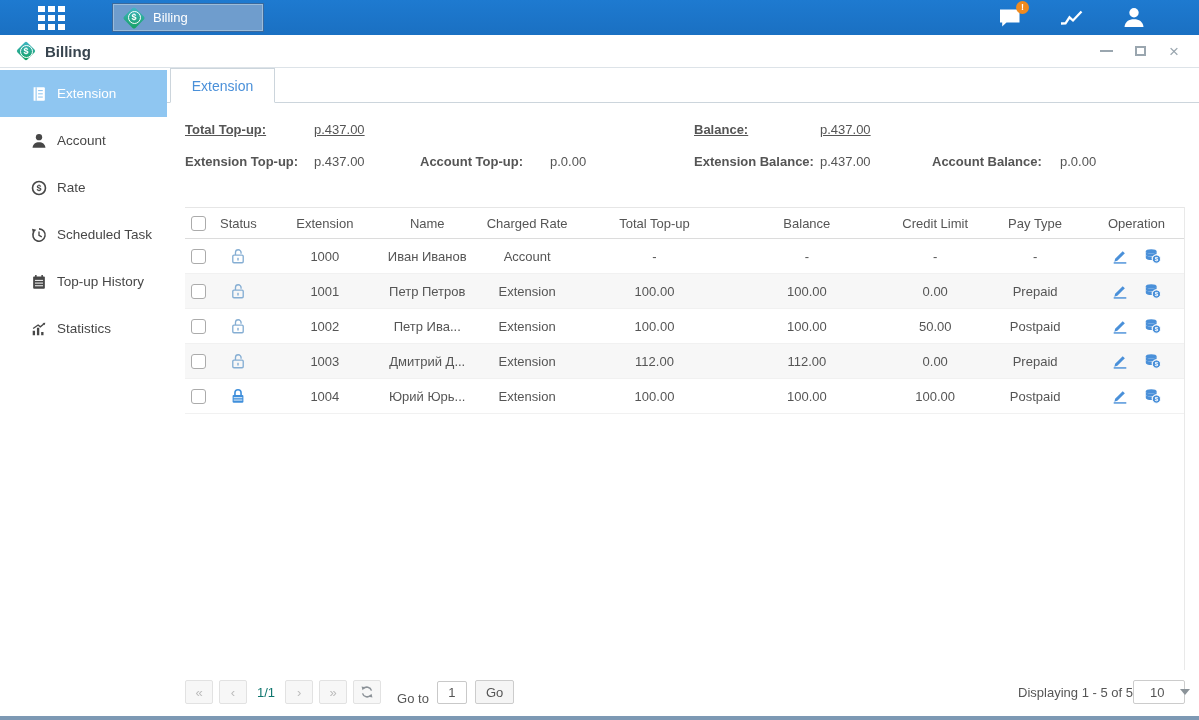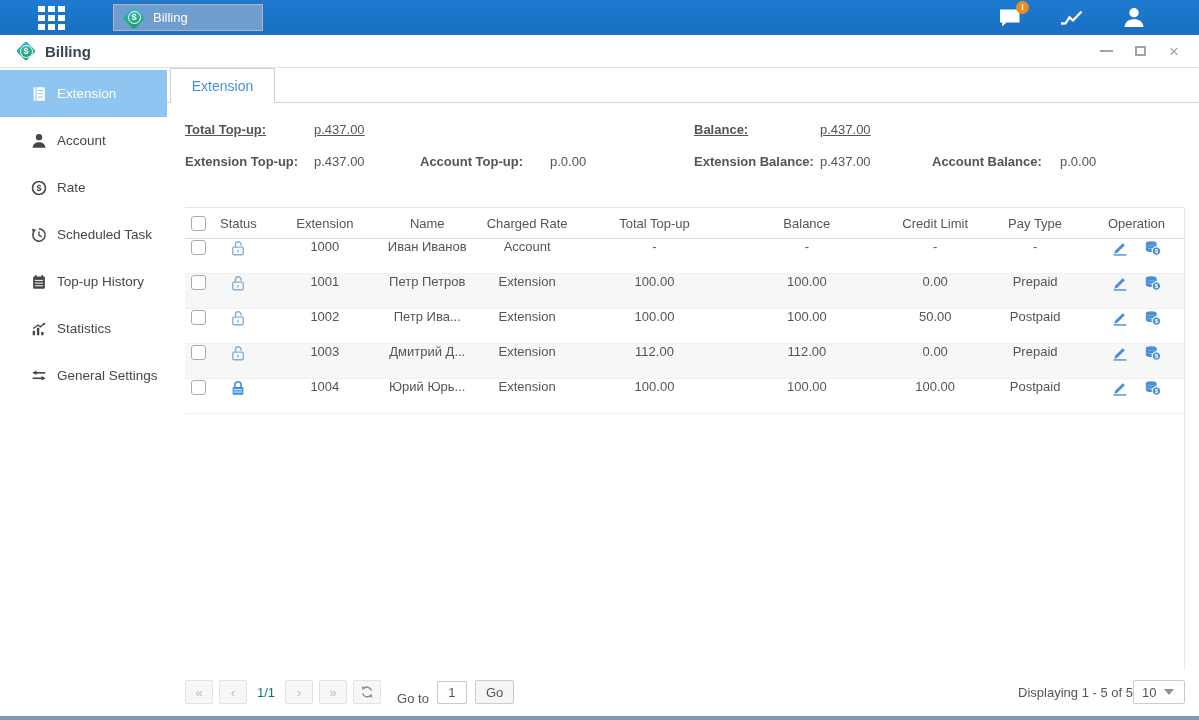--- a/index.html
+++ b/index.html
@@ -59,21 +59,21 @@
   .cC-l { left:527px; } .cC-v { left:653px; }
   .cD-l { left:765px; } .cD-v { left:893px; }
 
   
   .actions { margin:9px 0 0 18px; display:flex; gap:8px; flex:0 0 auto; }
   .btn-blue { background:#2e87d4; color:#fff; border:none; font-size:13px; font-family:inherit; padding:8px 13px; border-radius:3px; cursor:pointer; }
 
   
   .table-wrap { margin:22px 14px 0 18px; flex:1; min-height:0; border-right:1px solid #e9e9e9; }
   .thead { display:flex; align-items:center; height:32px; border-top:1px solid #e6e6e6; border-bottom:1px solid #dcdcdc; font-size:13px; color:#555; }
-  .trow { display:flex; height:35px; font-size:13px; color:#555; border-bottom:1px solid #f1f1f1; }
+  .trow { display:flex; align-items:center; height:35px; font-size:13px; color:#555; border-bottom:1px solid #f1f1f1; }
   .trow:nth-child(even) { background:#f7f7f7; }
   .td, .th { text-align:center; overflow:hidden; white-space:nowrap; }
   .c-cb{width:2.7%} .c-status{width:5.3%} .c-ext{width:12%} .c-name{width:8.5%} .c-charged{width:11.5%}
   .c-topup{width:14%} .c-balance{width:16.5%} .c-credit{width:9.2%} .c-paytype{width:10.8%} .c-op{width:9.5%}
   .checkbox { display:inline-block; width:15px; height:15px; border:1px solid #ababab; border-radius:3px; background:#fff; cursor:pointer; vertical-align:middle; }
   .lock { display:inline-flex; vertical-align:middle; cursor:pointer; }
   .lock svg { width:18px; height:18px; }
   .lock-open { color:#85aed3; } .lock-closed { color:#3f8fdb; display:none; } .lock-locked .lock-closed { display:inline-flex; }
   .op-icons { display:flex; justify-content:center; gap:15px; align-items:center; }
   .op-icon { color:var(--accent,#4a90d9); cursor:pointer; display:inline-flex; }
@@ -83,21 +83,21 @@
   .pagerow { flex:0 0 auto; height:44px; display:flex; align-items:center; margin:0 14px 2px 18px; font-size:13px; color:#555; }
   .pg-btn { width:28px; height:24px; background:#f7f7f7; border:1px solid #e2e2e2; border-radius:2px; color:#bcbcbc; font-size:13px; display:flex; align-items:center; justify-content:center; cursor:pointer; margin-right:6px; }
   .pg-indicator { margin:0 10px 0 4px; color:#0f766e; }
   .pg-refresh { color:#8d9399; }
   .goto-label { margin:12px 8px 0 10px; }
   .goto-input { width:30px; height:23px; border:1px solid #c9c9c9; text-align:center; font-size:13px; font-family:inherit; color:#555; border-radius:2px; }
   .go-btn { margin-left:8px; height:24px; padding:0 10px; background:#f5f5f5; border:1px solid #ccc; border-radius:2px; font-size:13px; font-family:inherit; color:#555; cursor:pointer; }
   .pg-spacer { flex:1; }
   .displaying { color:#555; }
   .page-size { width:52px; height:24px; border:1px solid #ccc; border-radius:2px; background:#fff; display:flex; align-items:center; cursor:pointer; }
-  .page-size span { margin-left:8px; }
+  .page-size span { margin-left:16px; }
   .caret { margin-left:auto; margin-right:7px; width:0; height:0; border-left:5px solid transparent; border-right:5px solid transparent; border-top:6px solid #8b9399; }
 
   .bottomstrip { height:4px; background:#7d99b4; flex:0 0 auto; }
 </style>
 </head>
 <body>
 
 <div class="window">
 
   <div class="topbar">
@@ -225,31 +225,20 @@
       </div>
       <div class="side-item">
         <span class="s-icon">
           <svg viewBox="0 0 20 20">
               <path d="M3 17v-5h2.6v5zM7.7 17V8.5h2.6V17zM12.4 17v-3.8H15V17z" fill="currentColor"></path>
               <path d="M3.5 9.5L9 5.6l2.5 2L15.3 4.4" fill="none" stroke="currentColor" stroke-width="1.5"></path>
               <polygon points="17,3 13.9,3.3 16.4,5.9" fill="currentColor"></polygon>
             </svg>
         </span>
         <span>Statistics</span>
-      </div>
-      <div class="side-item">
-        <span class="s-icon">
-          <svg viewBox="0 0 20 20">
-              <line x1="6" y1="6.5" x2="17" y2="6.5" stroke="currentColor" stroke-width="1.8"></line>
-              <polygon points="2.5,6.5 7.2,4 7.2,9" fill="currentColor"></polygon>
-              <line x1="3" y1="12.5" x2="14" y2="12.5" stroke="currentColor" stroke-width="1.8"></line>
-              <polygon points="17.5,12.5 12.8,10 12.8,15" fill="currentColor"></polygon>
-            </svg>
-        </span>
-        <span>General Settings</span>
       </div>
     </div>
 
     <div class="content">
       <div class="tabstrip">
         <div class="page-tab">Extension</div>
       </div>
 
       <div class="summary">
         <span class="s-item s-label r1 cA-l">Total Top-up:</span>

